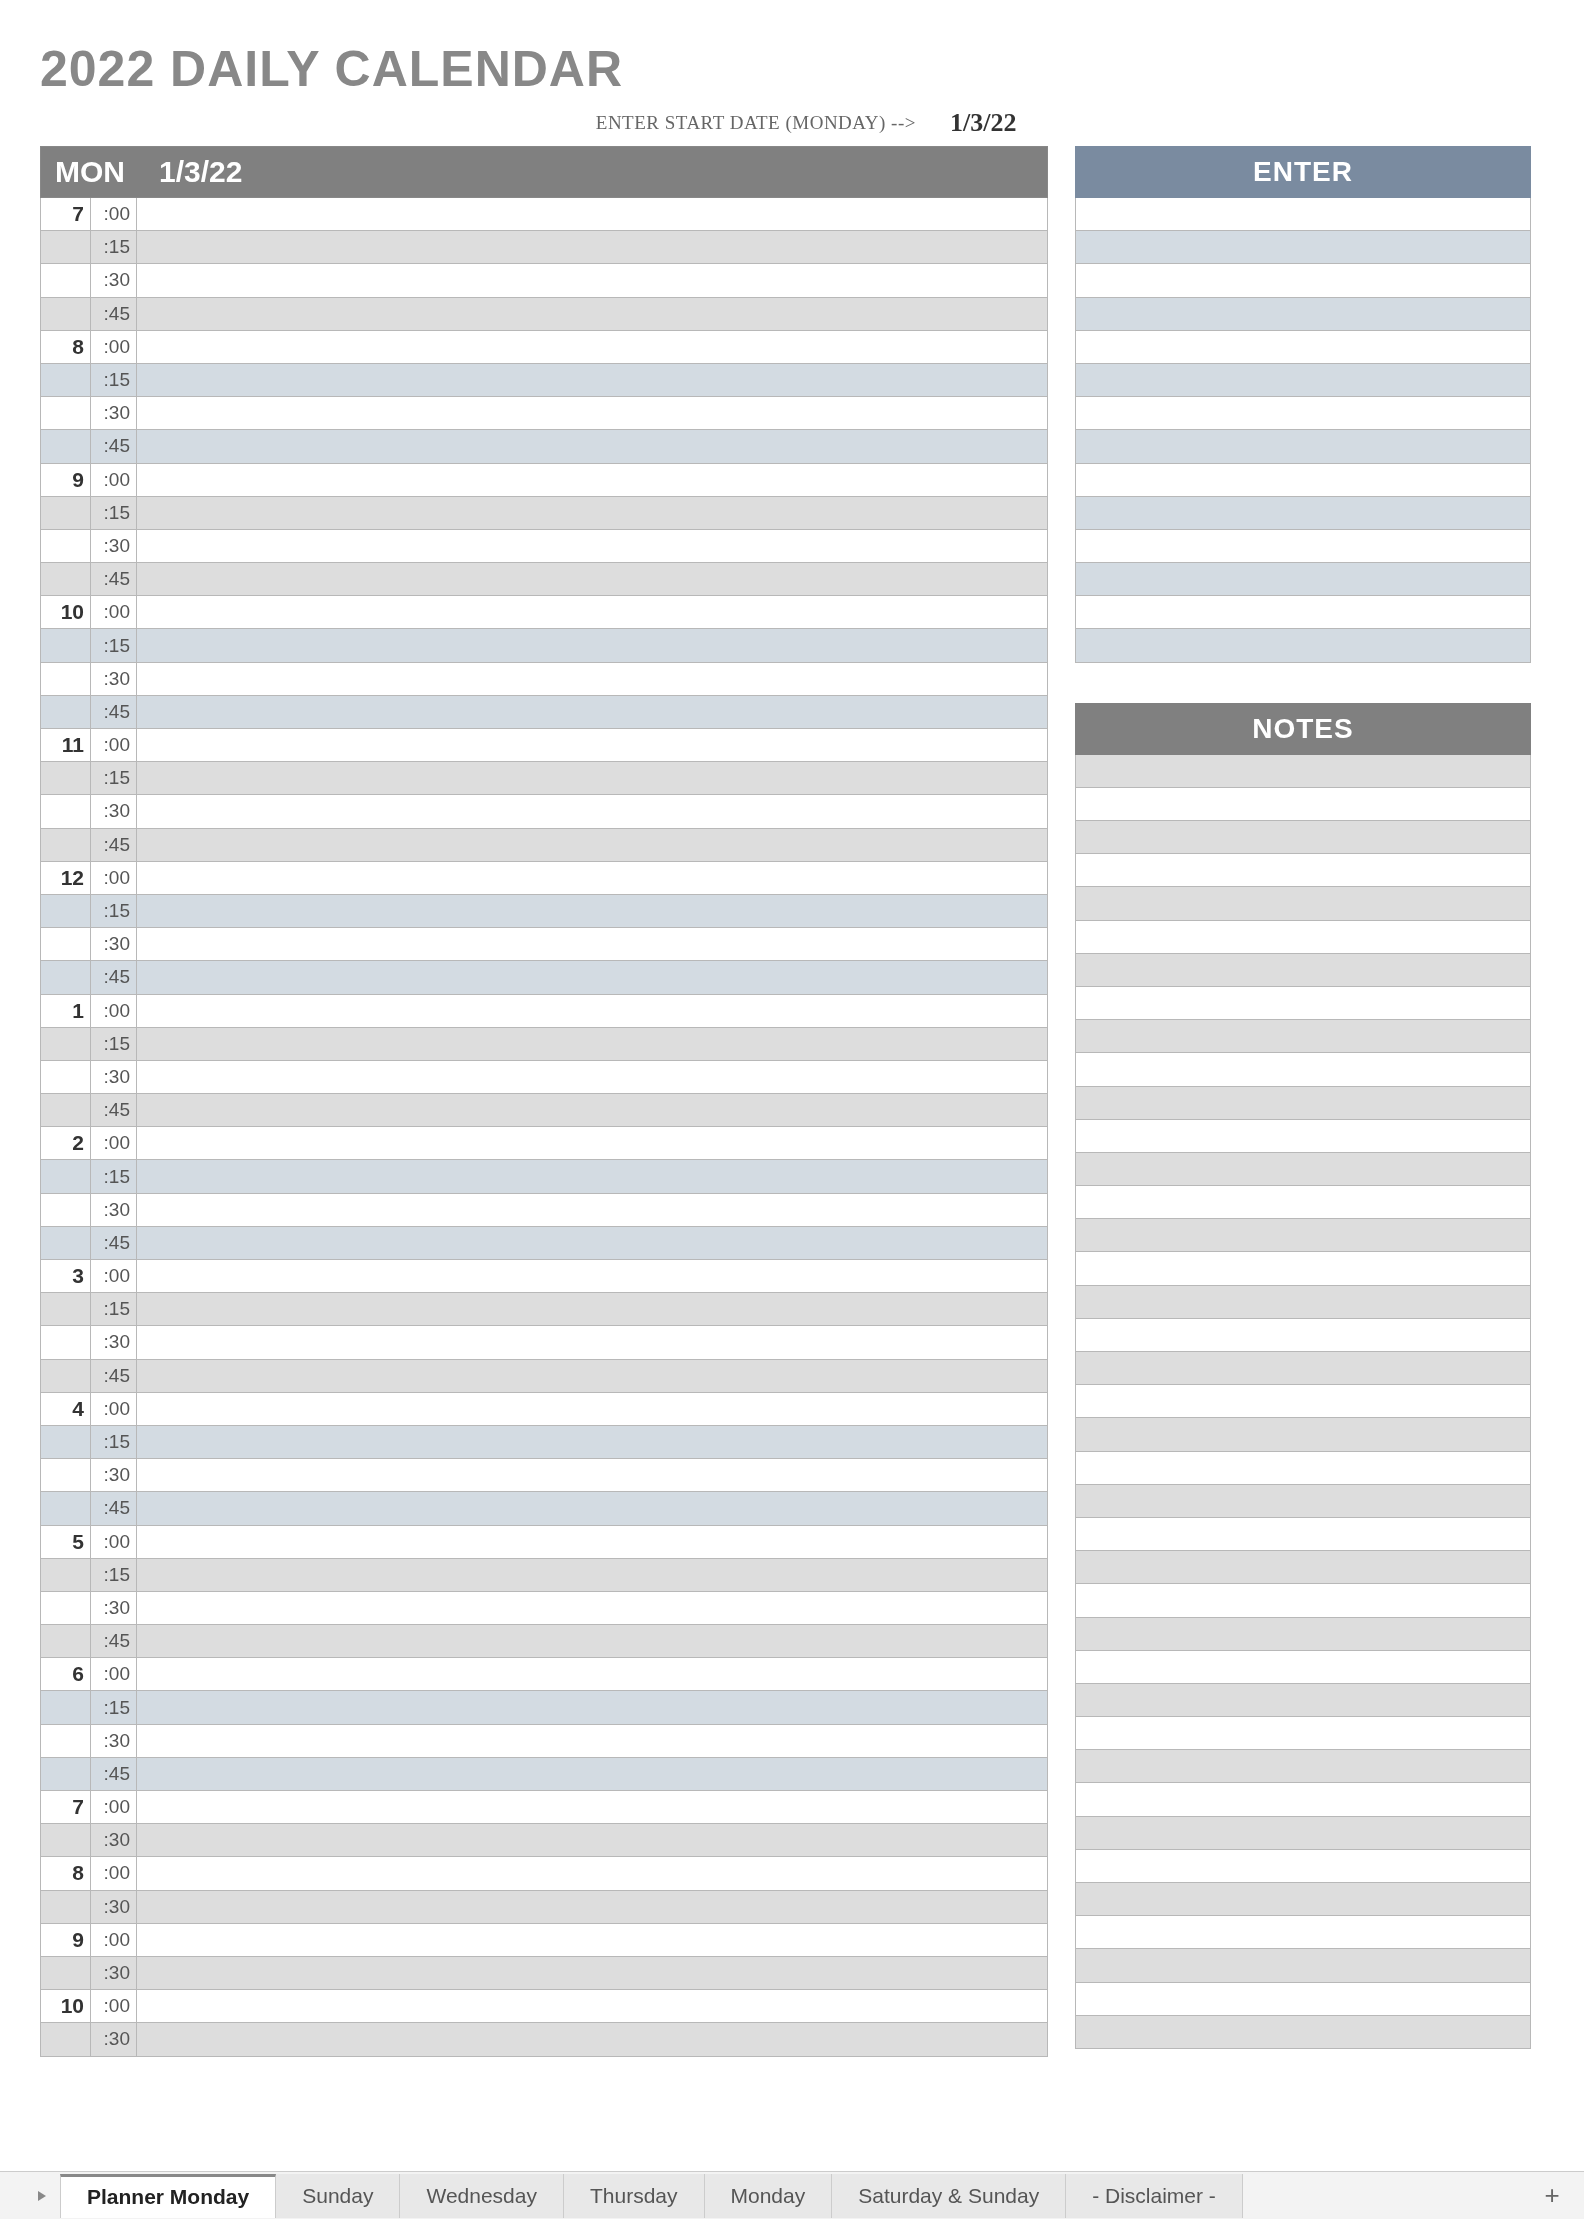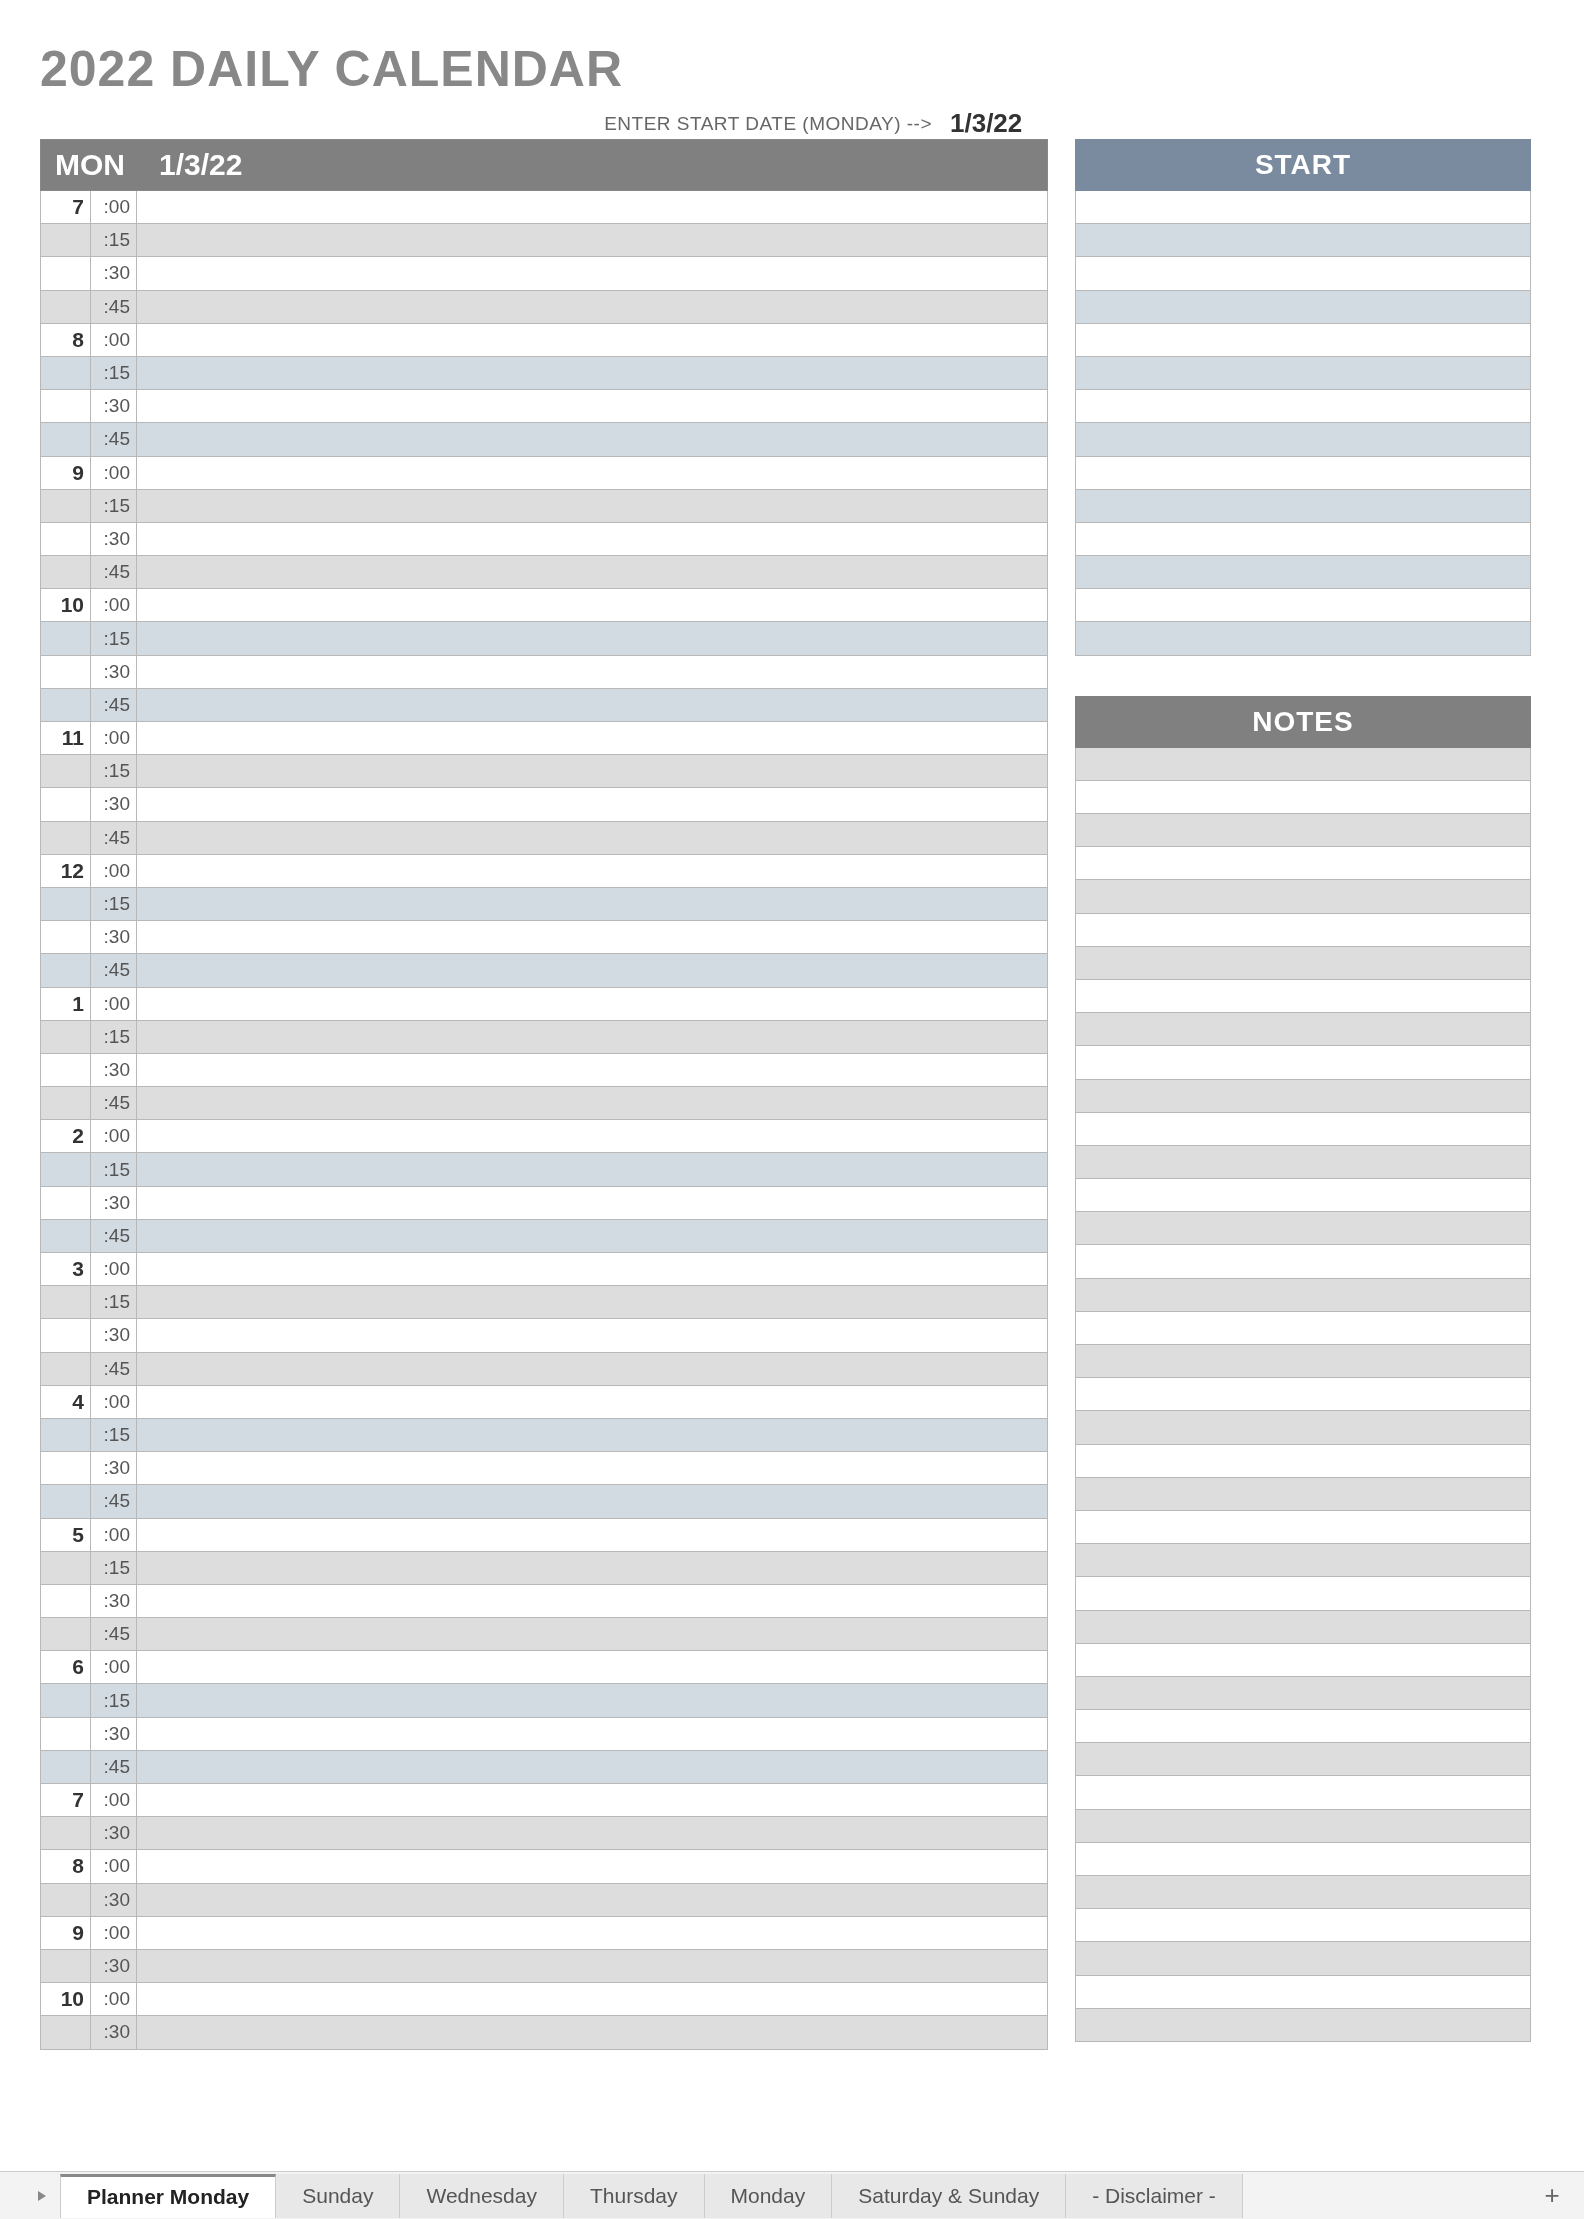--- a/index.html
+++ b/index.html
@@ -14,24 +14,25 @@
     font-size: 50px;
     font-weight: bold;
     color: #888;
     letter-spacing: 1px;
     padding: 40px 0 0 40px;
   }
   .start-date-row {
     display: flex;
     align-items: center;
     justify-content: flex-end;
-    padding: 10px 60px 0 0;
-    gap: 18px;
+    padding: 10px 60px 8px 0;
+    gap: 34px;
     width: 1090px;
     margin-left: 40px;
+    font-family: Liberation Serif, serif;
   }
   .start-date-label {
     font-size: 19px;
     color: #666;
     letter-spacing: 0.5px;
   }
   .start-date-value {
     font-size: 26px;
     font-weight: bold;
     color: #333;
@@ -454,21 +455,21 @@
         <div class="row">
           <div class="hour-cell" style="background: rgb(221, 221, 221);"></div>
           <div class="min-cell" style="background: rgb(221, 221, 221);">:30</div>
           <div class="entry-cell" style="background: rgb(221, 221, 221);"></div>
         </div>
       </div>
   </div>
 
   <div class="side-col">
     <div class="tasks-panel">
-      <div class="tasks-header">START</div>
+      <div class="tasks-header">ENTER</div>
       <div id="tasks-body">
           <div class="side-row norm"></div>
           <div class="side-row alt"></div>
           <div class="side-row norm"></div>
           <div class="side-row alt"></div>
           <div class="side-row norm"></div>
           <div class="side-row alt"></div>
           <div class="side-row norm"></div>
           <div class="side-row alt"></div>
           <div class="side-row norm"></div>

